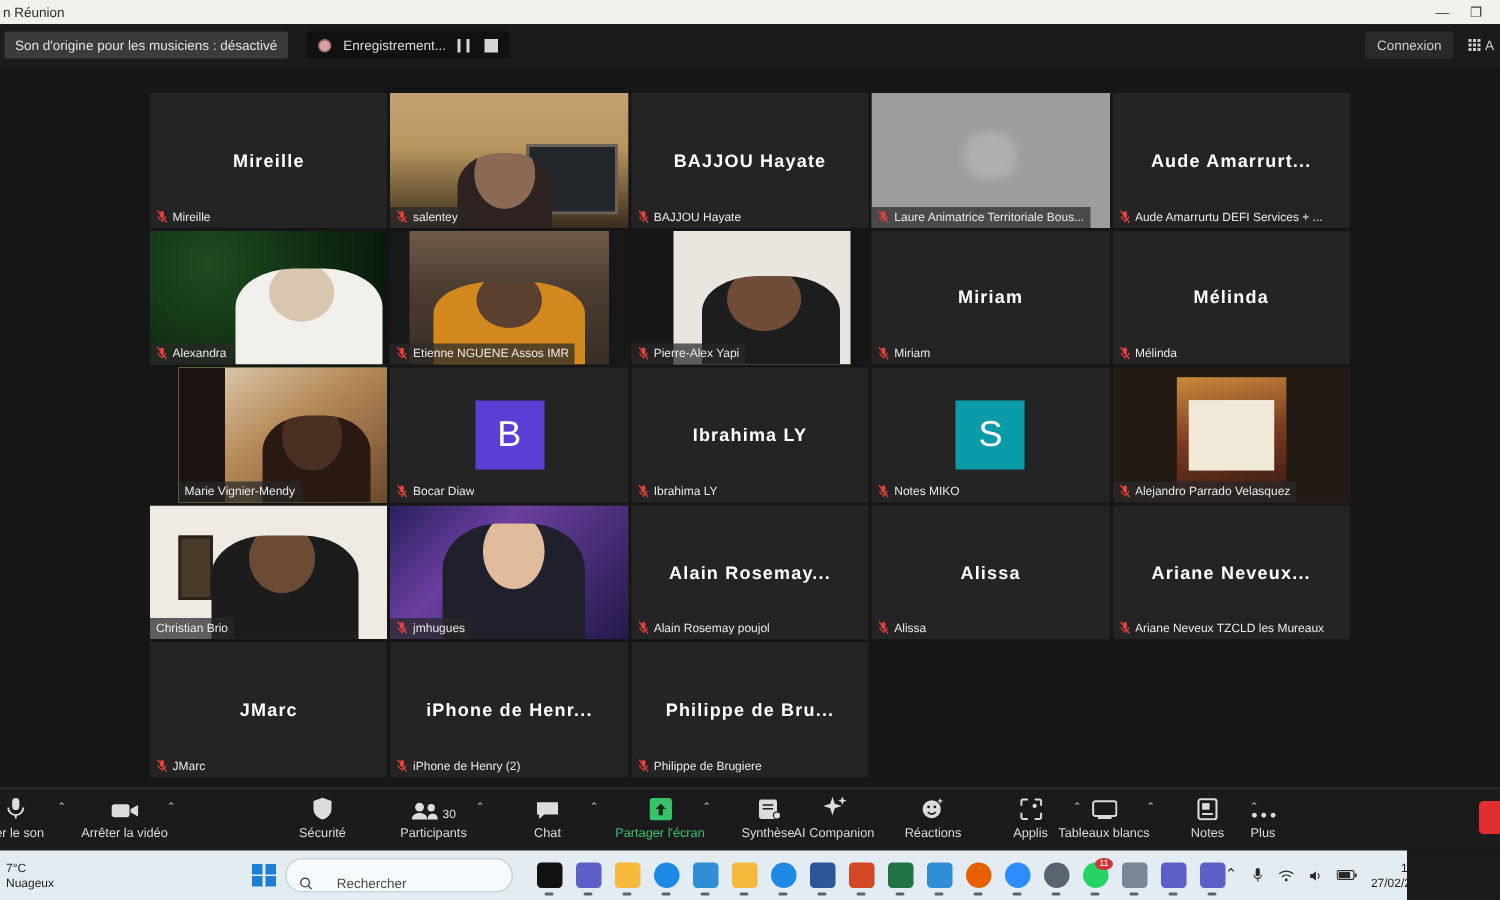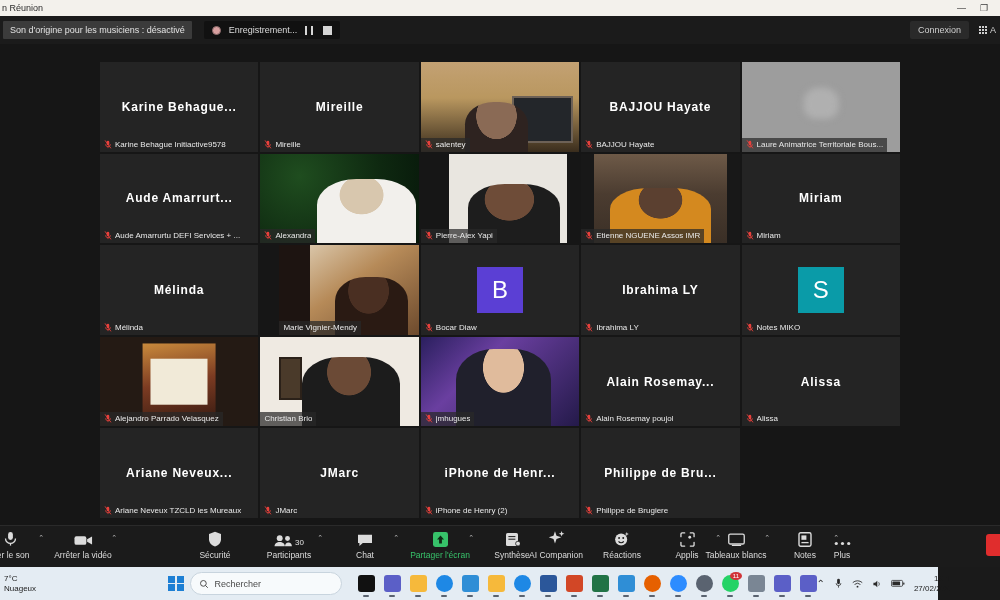--- a/index.html
+++ b/index.html
@@ -187,21 +187,21 @@
     background: #e4ecf3;
     display: flex; align-items: center;
   }
   .weather { margin-left: 4px; line-height: 1.15; }
   .weather-temp { font-size: 8px; color: #1b1b1b; }
   .weather-desc { font-size: 8px; color: #1b1b1b; }
   .tb-center { display: flex; align-items: center; gap: 6px; margin-left: 132px; }
   .win-logo { display: inline-grid; grid-template-columns: 7px 7px; grid-template-rows: 7px 7px; gap: 1.5px; }
   .win-logo i { background: #1d7fd4; }
   .searchbox {
-    display: flex; align-items: center; gap: 6px;
+    display: flex; align-items: flex-end; gap: 16px;
     width: 152px; height: 23px; background: #f7fafc;
     border: 1px solid #c8d4de; border-radius: 12px; padding: 0 8px;
     position: relative; overflow: hidden;
   }
   .search-text { font-size: 9px; color: #4a4a4a; }
   .tb-apps { display: flex; align-items: center; gap: 9px; margin-left: 10px; }
   .tb-app { width: 17px; height: 17px; border-radius: 3px; position: relative; }
   .tb-app.pinned::after {
     content:""; position:absolute; left:50%; transform:translateX(-50%);
     bottom:-5px; width:6px; height:2px; border-radius:1px; background:#5a6370;
@@ -252,32 +252,20 @@
             <i></i>
         </span>
         <span class="view-label">A</span>
       </span>
     </div>
   </div>
 
   <div class="gallery">
     <div class="grid" id="tile-grid">
         <div class="tile">
-          <div class="tile-bigname">Karine  Behague...</div>
-          <div class="namebar">
-            <svg class="mic-muted" viewBox="0 0 12 14">
-              <rect x="4" y="1" width="4" height="7.2" rx="2" fill="#e8413c"></rect>
-              <path d="M2.2 6.6a3.8 3.8 0 0 0 7.6 0" fill="none" stroke="#e8413c" stroke-width="1.2"></path>
-              <line x1="6" y1="10.4" x2="6" y2="12.6" stroke="#e8413c" stroke-width="1.2"></line>
-              <line x1="1.4" y1="0.6" x2="10.6" y2="13" stroke="#e8413c" stroke-width="1.4"></line>
-            </svg>
-            <span class="namebar-text">Karine Behague Initiactive9578</span>
-          </div>
-        </div>
-        <div class="tile">
           <div class="tile-bigname">Mireille</div>
           <div class="namebar">
             <svg class="mic-muted" viewBox="0 0 12 14">
               <rect x="4" y="1" width="4" height="7.2" rx="2" fill="#e8413c"></rect>
               <path d="M2.2 6.6a3.8 3.8 0 0 0 7.6 0" fill="none" stroke="#e8413c" stroke-width="1.2"></path>
               <line x1="6" y1="10.4" x2="6" y2="12.6" stroke="#e8413c" stroke-width="1.2"></line>
               <line x1="1.4" y1="0.6" x2="10.6" y2="13" stroke="#e8413c" stroke-width="1.4"></line>
             </svg>
             <span class="namebar-text">Mireille</span>
           </div>
@@ -336,41 +324,41 @@
             <svg class="mic-muted" viewBox="0 0 12 14">
               <rect x="4" y="1" width="4" height="7.2" rx="2" fill="#e8413c"></rect>
               <path d="M2.2 6.6a3.8 3.8 0 0 0 7.6 0" fill="none" stroke="#e8413c" stroke-width="1.2"></path>
               <line x1="6" y1="10.4" x2="6" y2="12.6" stroke="#e8413c" stroke-width="1.2"></line>
               <line x1="1.4" y1="0.6" x2="10.6" y2="13" stroke="#e8413c" stroke-width="1.4"></line>
             </svg>
             <span class="namebar-text">Alexandra</span>
           </div>
         </div>
         <div class="tile">
+          <div class="tile-media v-etienne"></div>
+          <div class="namebar onvideo">
+            <svg class="mic-muted" viewBox="0 0 12 14">
+              <rect x="4" y="1" width="4" height="7.2" rx="2" fill="#e8413c"></rect>
+              <path d="M2.2 6.6a3.8 3.8 0 0 0 7.6 0" fill="none" stroke="#e8413c" stroke-width="1.2"></path>
+              <line x1="6" y1="10.4" x2="6" y2="12.6" stroke="#e8413c" stroke-width="1.2"></line>
+              <line x1="1.4" y1="0.6" x2="10.6" y2="13" stroke="#e8413c" stroke-width="1.4"></line>
+            </svg>
+            <span class="namebar-text">Etienne NGUENE Assos IMR</span>
+          </div>
+        </div>
+        <div class="tile">
           <div class="tile-media v-pierre"></div>
           <div class="namebar onvideo">
             <svg class="mic-muted" viewBox="0 0 12 14">
               <rect x="4" y="1" width="4" height="7.2" rx="2" fill="#e8413c"></rect>
               <path d="M2.2 6.6a3.8 3.8 0 0 0 7.6 0" fill="none" stroke="#e8413c" stroke-width="1.2"></path>
               <line x1="6" y1="10.4" x2="6" y2="12.6" stroke="#e8413c" stroke-width="1.2"></line>
               <line x1="1.4" y1="0.6" x2="10.6" y2="13" stroke="#e8413c" stroke-width="1.4"></line>
             </svg>
             <span class="namebar-text">Pierre-Alex Yapi</span>
-          </div>
-        </div>
-        <div class="tile">
-          <div class="tile-media v-etienne"></div>
-          <div class="namebar onvideo">
-            <svg class="mic-muted" viewBox="0 0 12 14">
-              <rect x="4" y="1" width="4" height="7.2" rx="2" fill="#e8413c"></rect>
-              <path d="M2.2 6.6a3.8 3.8 0 0 0 7.6 0" fill="none" stroke="#e8413c" stroke-width="1.2"></path>
-              <line x1="6" y1="10.4" x2="6" y2="12.6" stroke="#e8413c" stroke-width="1.2"></line>
-              <line x1="1.4" y1="0.6" x2="10.6" y2="13" stroke="#e8413c" stroke-width="1.4"></line>
-            </svg>
-            <span class="namebar-text">Etienne NGUENE Assos IMR</span>
           </div>
         </div>
         <div class="tile">
           <div class="tile-bigname">Miriam</div>
           <div class="namebar">
             <svg class="mic-muted" viewBox="0 0 12 14">
               <rect x="4" y="1" width="4" height="7.2" rx="2" fill="#e8413c"></rect>
               <path d="M2.2 6.6a3.8 3.8 0 0 0 7.6 0" fill="none" stroke="#e8413c" stroke-width="1.2"></path>
               <line x1="6" y1="10.4" x2="6" y2="12.6" stroke="#e8413c" stroke-width="1.2"></line>
               <line x1="1.4" y1="0.6" x2="10.6" y2="13" stroke="#e8413c" stroke-width="1.4"></line>

